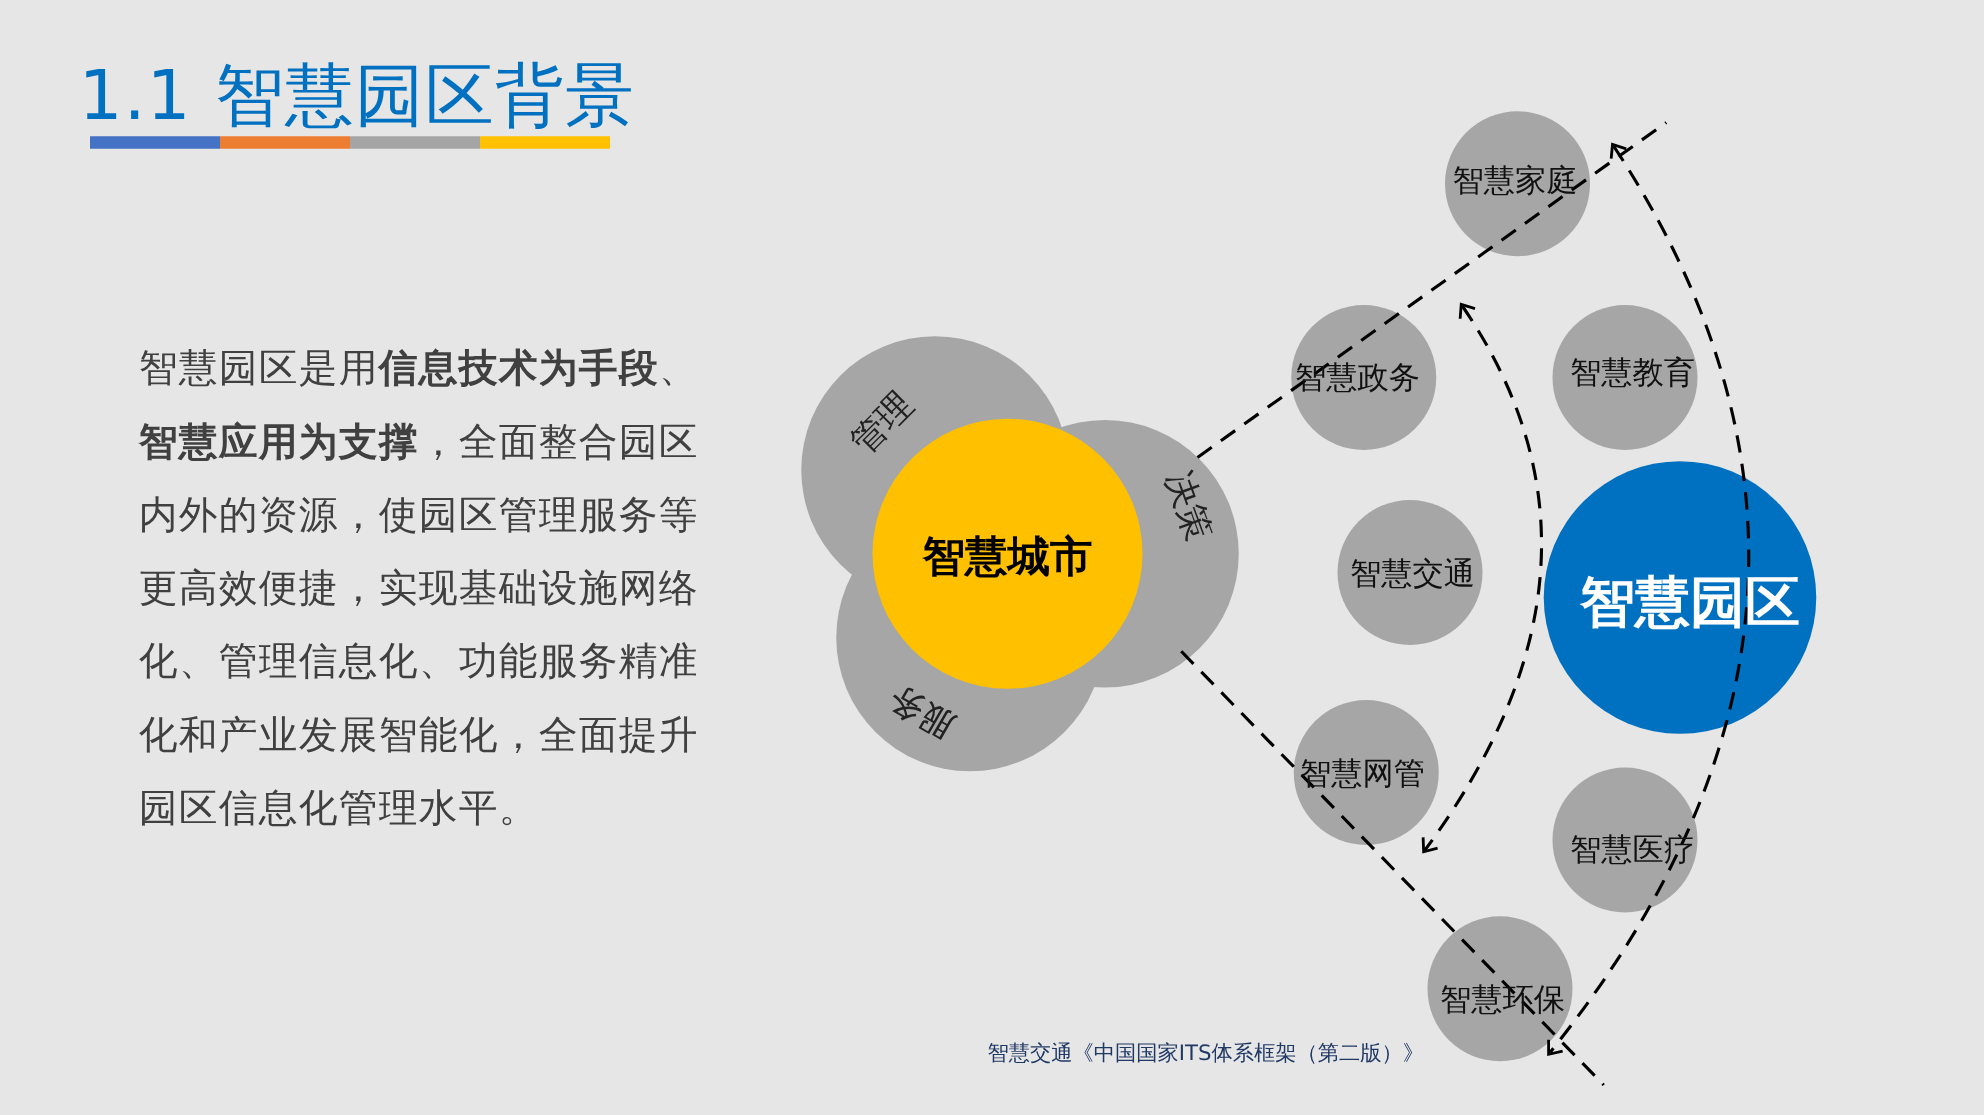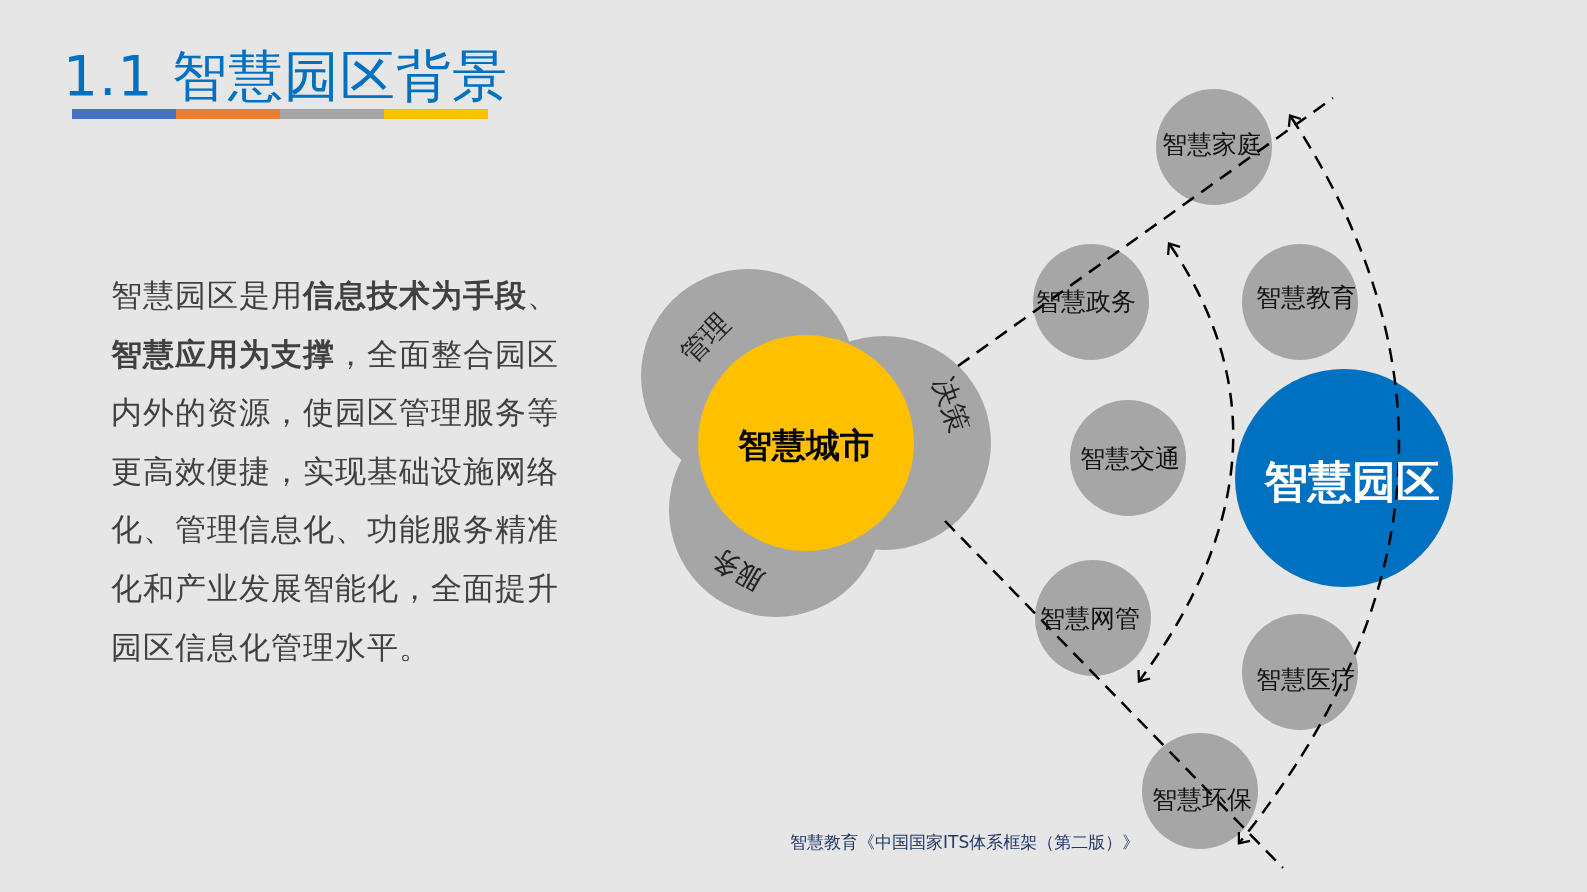--- a/index.html
+++ b/index.html
@@ -71,13 +71,13 @@
     <text x="1306" y="306">智慧教育</text>
     <text x="1130" y="467">智慧交通</text>
     <text x="1090" y="627">智慧网管</text>
     <text x="1306" y="688">智慧医疗</text>
     <text x="1202" y="808">智慧环保</text>
   </g>
 
   <text x="1352" y="497" text-anchor="middle" font-size="44" font-weight="bold" fill="#fff" font-family="DejaVu Sans, sans-serif">智慧园区</text>
 </svg>
 
-<div class="source">智慧教育《中国国家ITS体系框架（第二版）》</div>
+<div class="source">智慧交通《中国国家ITS体系框架（第二版）》</div>
 
 </body></html>

